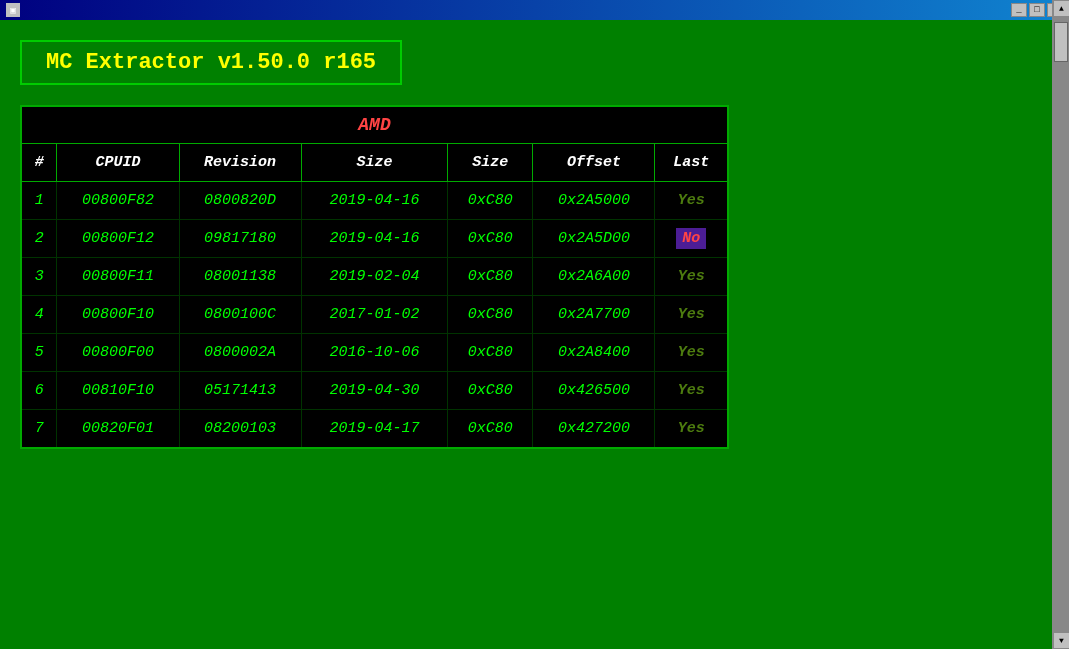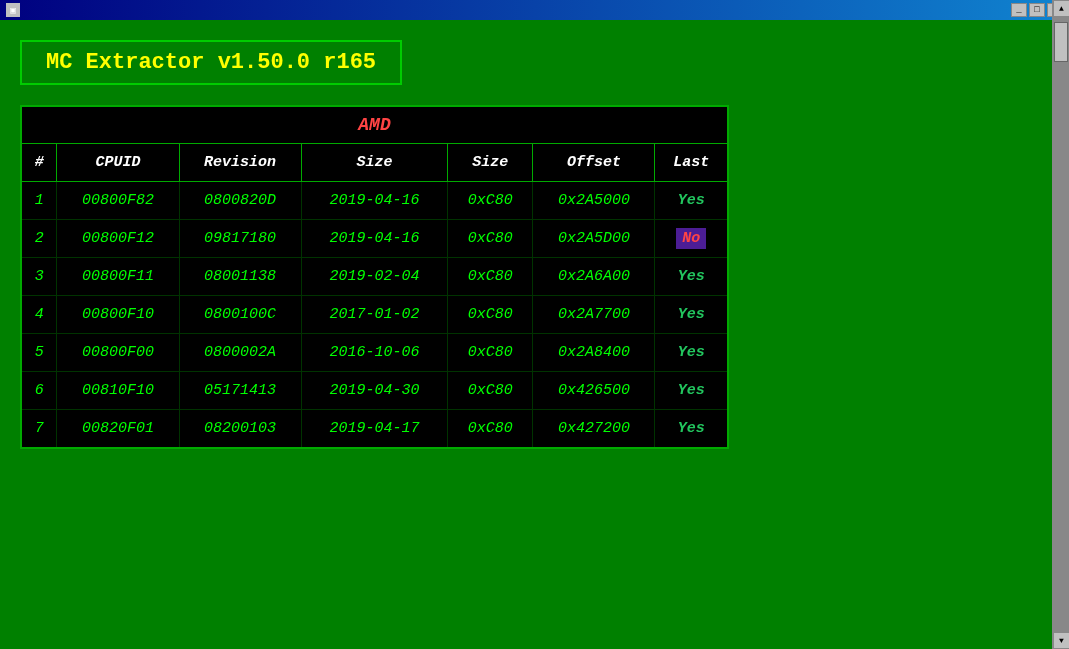--- a/index.html
+++ b/index.html
@@ -144,21 +144,21 @@
 
     .data-table td:last-child {
       border-right: none;
     }
 
     .data-table tr:last-child td {
       border-bottom: none;
     }
 
     .yes-text {
-      color: #22c55e;
+      color: #4d7c0f;
       font-weight: bold;
     }
 
     .no-text {
       color: #ff4444;
       font-weight: bold;
       background-color: #4c1d95;
       padding: 2px 6px;
     }
 

